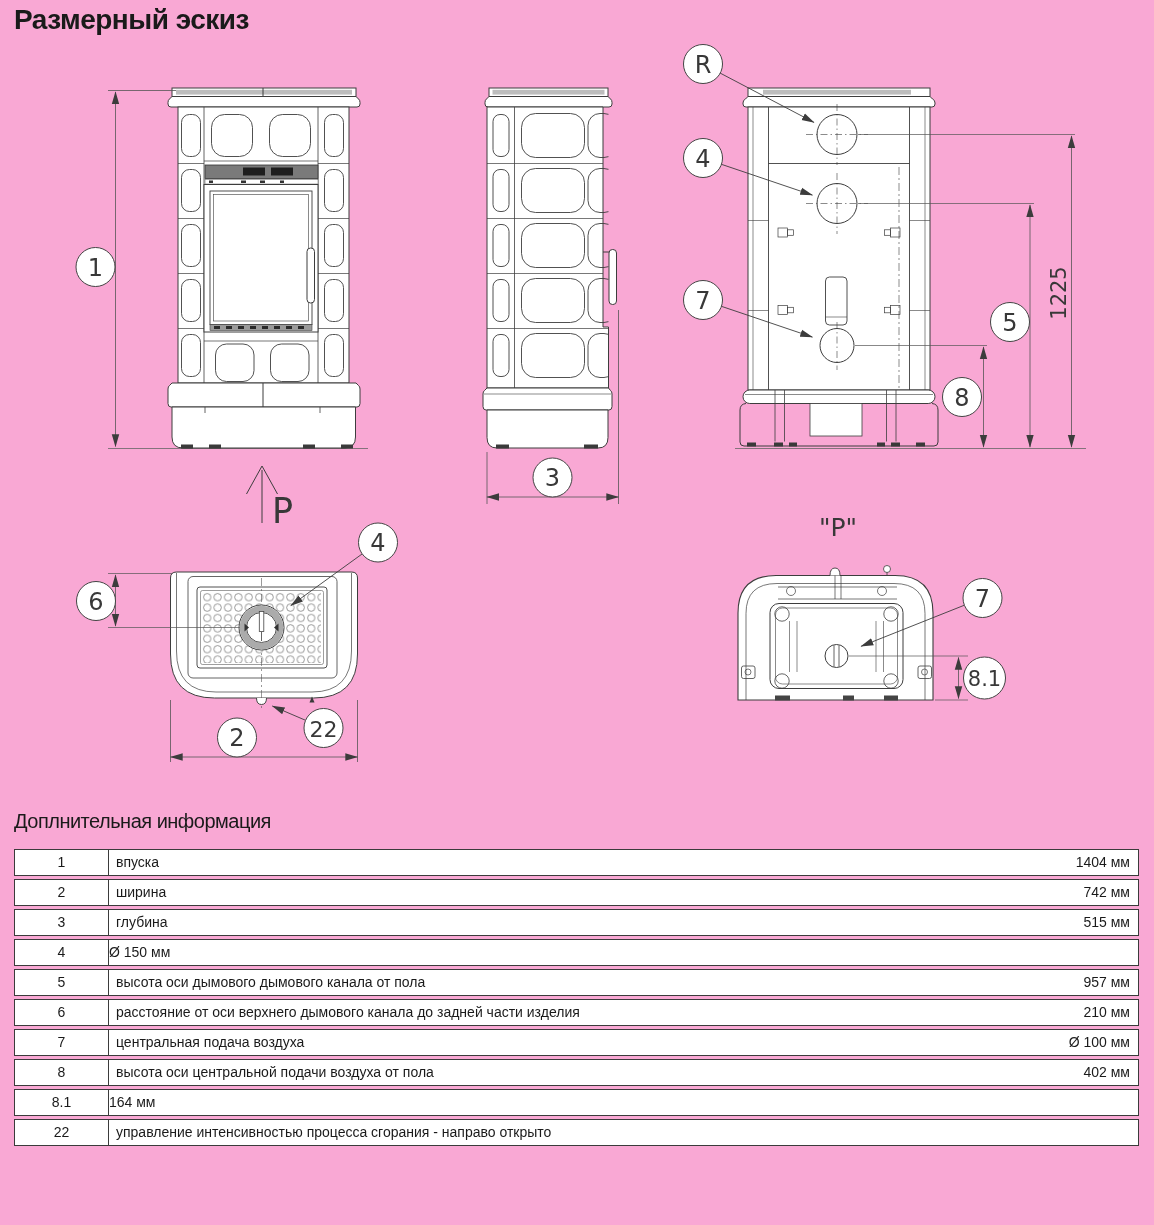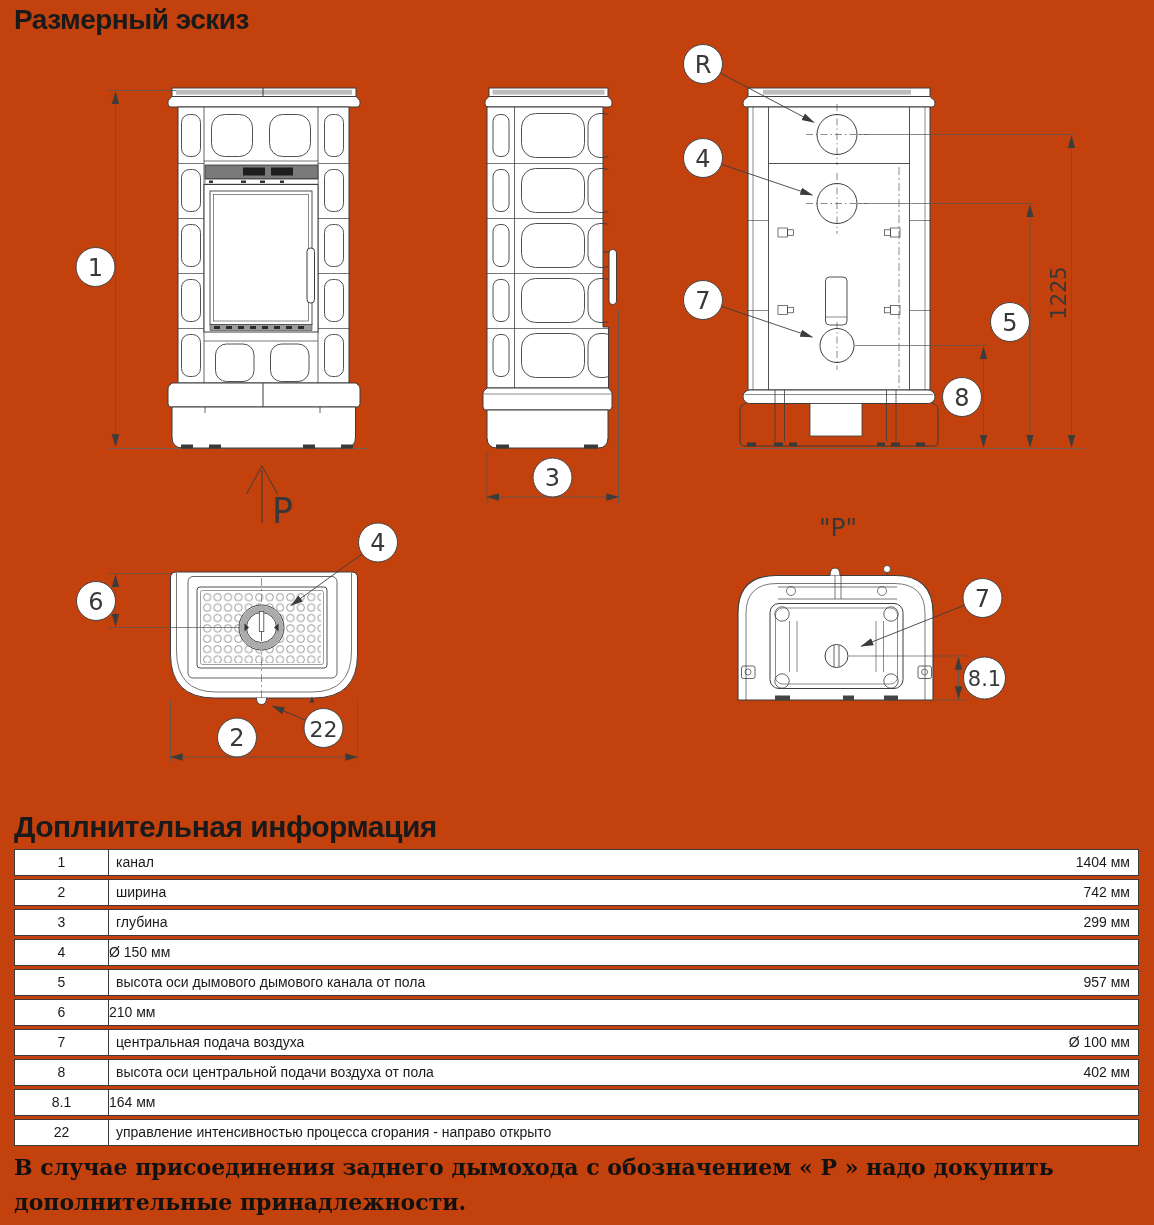--- a/index.html
+++ b/index.html
@@ -1,19 +1,19 @@
 <!DOCTYPE html>
 <html><head>
 <meta charset="utf-8">
 <style>
   html,body{margin:0;padding:0;background:#ffffff;}
-  .page{position:relative;width:1154px;height:1225px;background:#c2410c;overflow:hidden;
+  .page{position:relative;width:1154px;height:1225px;background:#f9a8d4;overflow:hidden;
         font-family:"Liberation Sans", sans-serif;color:#1a1a1a;}
   .title{position:absolute;left:14px;top:4px;font-size:28px;font-weight:bold;letter-spacing:-0.5px;}
-  .subtitle{position:absolute;left:14px;top:810px;font-size:30px;font-weight:bold;letter-spacing:-0.5px;}
+  .subtitle{position:absolute;left:14px;top:810px;font-size:20px;font-weight:normal;letter-spacing:-0.5px;}
   svg.draw{position:absolute;left:0;top:0;}
   .info-table{position:absolute;left:14px;top:849px;width:1125px;}
   .tr{display:flex;align-items:stretch;border:1px solid #3b3b3b;margin-bottom:3px;height:25px;
       font-size:14px;line-height:25px;background:#fff;}
   .td-num{width:93px;border-right:1px solid #3b3b3b;text-align:center;flex:0 0 auto;}
   .td-desc{flex:1 1 auto;padding-left:7px;white-space:nowrap;overflow:hidden;}
   .td-val{flex:0 0 auto;padding-right:8px;white-space:nowrap;}
   .note{position:absolute;left:14px;top:1150px;width:1085px;
         font-family:"DejaVu Serif", serif;font-weight:bold;font-size:22px;line-height:1.6;color:#111;}
   text{font-family:"DejaVu Sans", sans-serif;fill:#383838;}
@@ -379,44 +379,45 @@
       <circle cx="984.5" cy="678" r="21" fill="#fff" stroke="#444" stroke-width="1"></circle>
       <text x="984.5" y="685.5" text-anchor="middle" font-size="21">8.1</text>
     </g>
   </svg>
 
   <div class="subtitle">Доплнительная информация</div>
 
   <div class="info-table">
     <div class="tr">
       <div class="td-num">1</div>
-      <div class="td-desc">канал</div>
+      <div class="td-desc">впуска</div>
       <div class="td-val">1404 мм</div>
     </div>
     <div class="tr">
       <div class="td-num">2</div>
       <div class="td-desc">ширина</div>
       <div class="td-val">742 мм</div>
     </div>
     <div class="tr">
       <div class="td-num">3</div>
       <div class="td-desc">глубина</div>
-      <div class="td-val">299 мм</div>
+      <div class="td-val">515 мм</div>
     </div>
     <div class="tr">
       <div class="td-num">4</div>
       <div class="td-val">Ø 150 мм</div>
     </div>
     <div class="tr">
       <div class="td-num">5</div>
       <div class="td-desc">высота оси дымового дымового канала от пола</div>
       <div class="td-val">957 мм</div>
     </div>
     <div class="tr">
       <div class="td-num">6</div>
+      <div class="td-desc">расстояние от оси верхнего дымового канала до задней части изделия</div>
       <div class="td-val">210 мм</div>
     </div>
     <div class="tr">
       <div class="td-num">7</div>
       <div class="td-desc">центральная подача воздуха</div>
       <div class="td-val">Ø 100 мм</div>
     </div>
     <div class="tr">
       <div class="td-num">8</div>
       <div class="td-desc">высота оси центральной подачи воздуха от пола</div>
@@ -426,15 +427,14 @@
       <div class="td-num">8.1</div>
       <div class="td-val">164 мм</div>
     </div>
     <div class="tr">
       <div class="td-num">22</div>
       <div class="td-desc">управление интенсивностью процесса сгорания - направо открыто</div>
       <div class="td-val"></div>
     </div>
   </div>
 
-  <div class="note">В случае присоединения заднего дымохода с обозначением « Р » надо докупить дополнительные принадлежности.</div>
 
 </div>
 
 </body></html>

